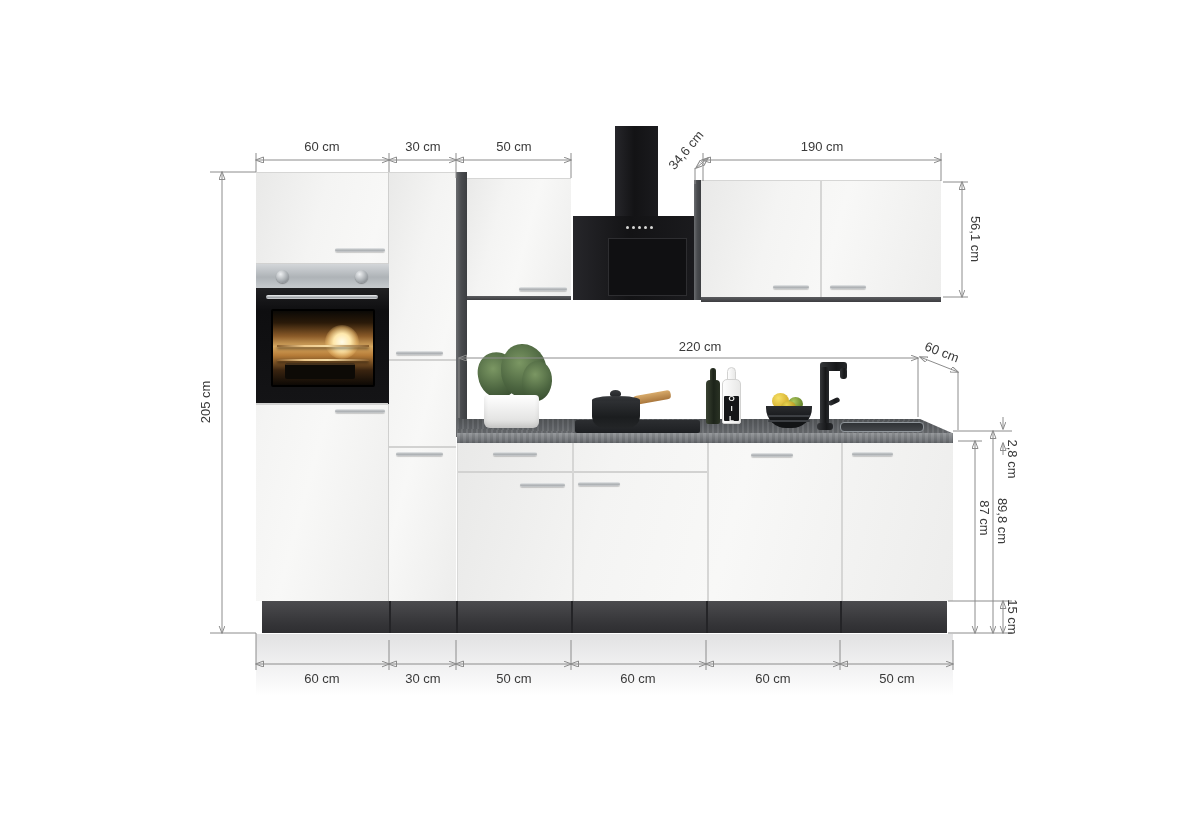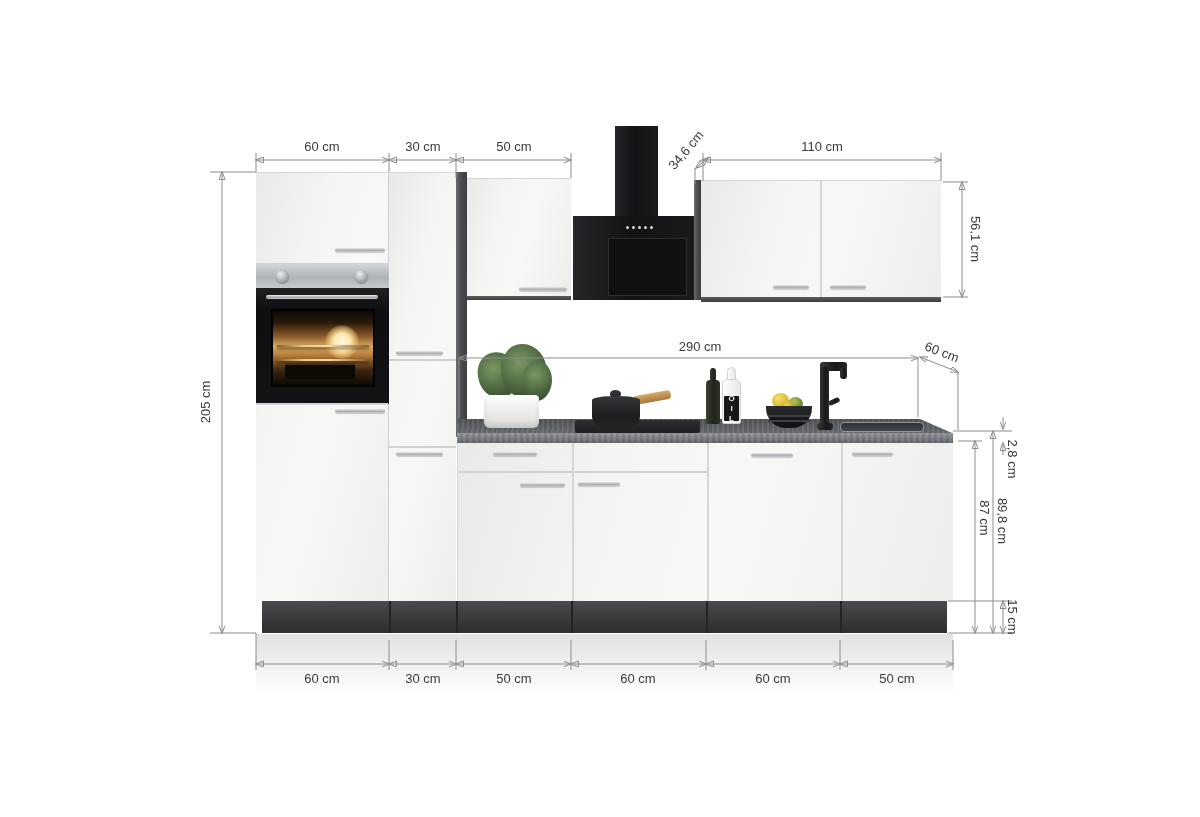--- a/index.html
+++ b/index.html
@@ -237,25 +237,25 @@
     </g>
     <g marker-end="url(#ah)">
       <path d="M1003 417 V429"></path>
       <path d="M1003 455 V443"></path>
     </g>
   </svg>
 
   <div class="lbl" style="left:322px;top:146px;">60 cm</div>
   <div class="lbl" style="left:423px;top:146px;">30 cm</div>
   <div class="lbl" style="left:514px;top:146px;">50 cm</div>
-  <div class="lbl" style="left:822px;top:146px;">110 cm</div>
+  <div class="lbl" style="left:822px;top:146px;">190 cm</div>
   <div class="lbl rm50" style="left:686px;top:150px;">34,6 cm</div>
   <div class="lbl r90" style="left:975px;top:239px;">56,1 cm</div>
   <div class="lbl rm90" style="left:205px;top:402px;">205 cm</div>
-  <div class="lbl" style="left:700px;top:346px;">290 cm</div>
+  <div class="lbl" style="left:700px;top:346px;">220 cm</div>
   <div class="lbl r21" style="left:942px;top:352px;">60 cm</div>
   <div class="lbl r90" style="left:1012px;top:459px;">2,8 cm</div>
   <div class="lbl r90" style="left:1002px;top:521px;">89,8 cm</div>
   <div class="lbl r90" style="left:984px;top:518px;">87 cm</div>
   <div class="lbl r90" style="left:1012px;top:617px;">15 cm</div>
   <div class="lbl" style="left:322px;top:678px;">60 cm</div>
   <div class="lbl" style="left:423px;top:678px;">30 cm</div>
   <div class="lbl" style="left:514px;top:678px;">50 cm</div>
   <div class="lbl" style="left:638px;top:678px;">60 cm</div>
   <div class="lbl" style="left:773px;top:678px;">60 cm</div>

